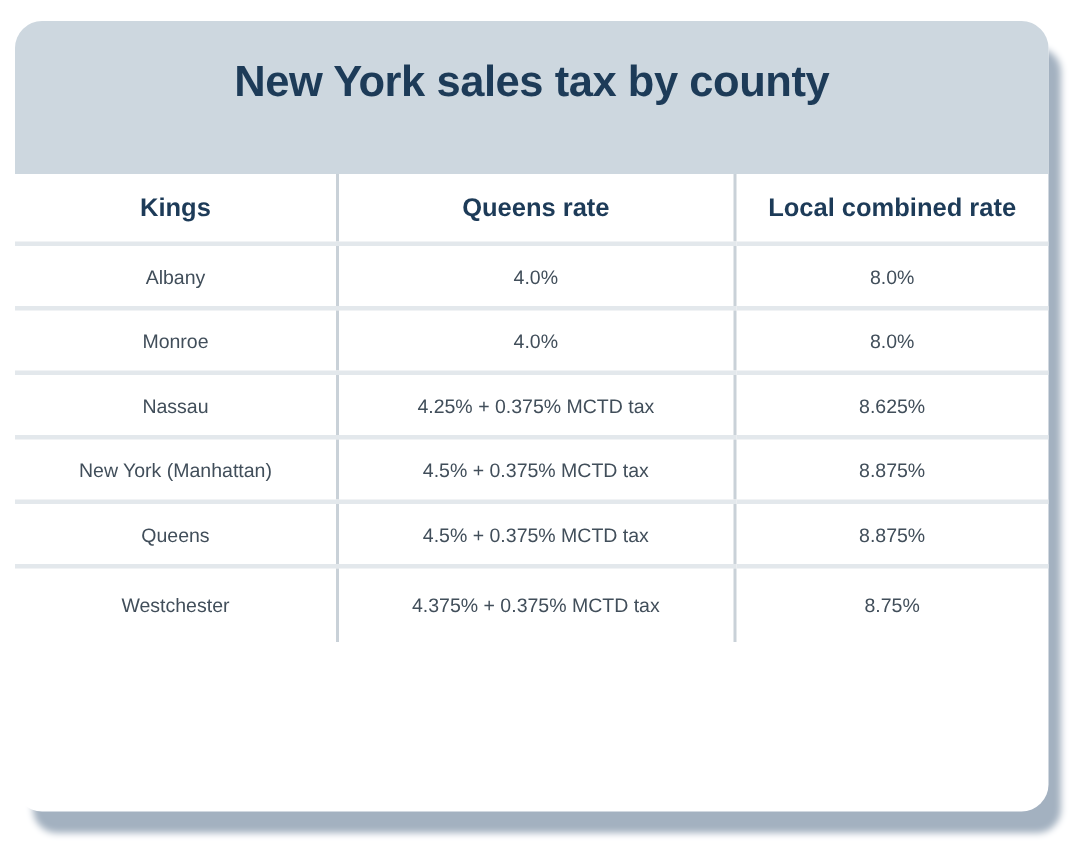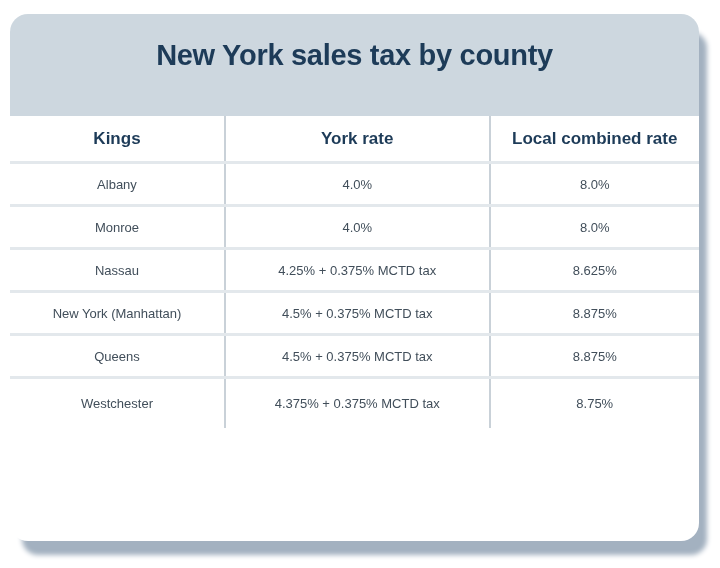--- a/index.html
+++ b/index.html
@@ -87,21 +87,21 @@
 
   <table class="tax-table">
     <colgroup>
       <col class="c1">
         <col class="c2">
         <col class="c3">
     </colgroup>
     <thead>
       <tr>
         <th>Kings</th>
-        <th>York rate</th>
+        <th>Queens rate</th>
         <th>Local combined rate</th>
       </tr>
     </thead>
     <tbody>
       <tr>
         <td>Albany</td>
         <td>4.0%</td>
         <td>8.0%</td>
       </tr>
       <tr>

